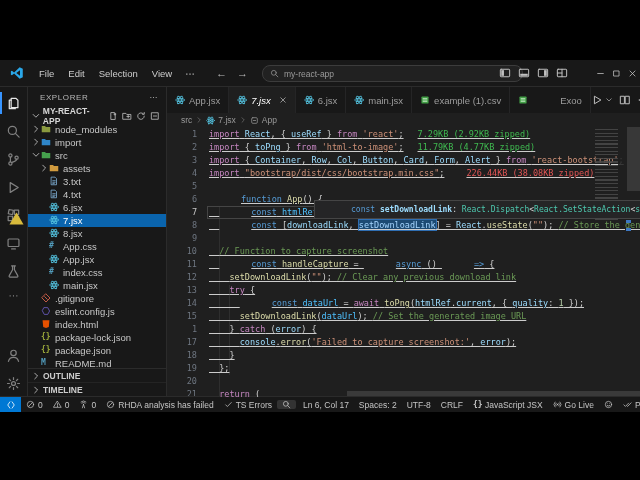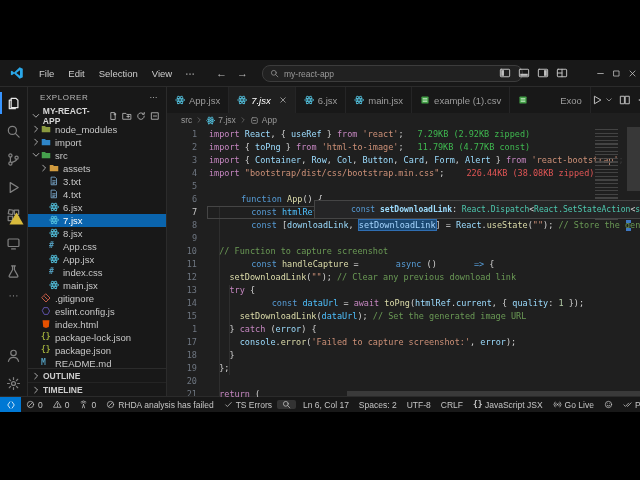--- a/index.html
+++ b/index.html
@@ -69,21 +69,21 @@
   .tabactions .dd{width:8px;height:8px;margin-left:-4px;}
   .breadcrumb{height:14px;display:flex;align-items:center;font-size:8.5px;color:#9a9a9a;padding-left:14px;gap:3px;background:#1f1f1f;}
   .breadcrumb .icon{width:9px;height:9px;}
   .breadcrumb .chev{width:8px;height:8px;color:#7a7a7a;}
 
   .codearea{position:relative;flex:1;overflow:hidden;font-family:"DejaVu Sans Mono",monospace;font-size:8.5px;}
   .codelines{position:absolute;inset:0;padding-top:1px;}
   .cl{height:13px;line-height:13px;display:flex;white-space:pre;position:relative;}
   .ln{width:30px;flex:0 0 30px;text-align:right;padding-right:12px;color:#6e7681;}
   .cl.cur .ln{color:#c6c6c6;}
-  .ct{position:relative;z-index:1;}
+  .ct{position:relative;z-index:1;text-decoration:underline;}
   .curbox{position:absolute;left:40px;width:433px;height:13px;top:79px;border:1px solid #454545;box-sizing:border-box;z-index:0;}
   .t-k{color:#569cd6;margin-left:32px;} .t-c{color:#c586c0;} .t-s{color:#ce9178;} .t-m{color:#6a9955;}
   .t-f{color:#dcdcaa;} .t-v{color:#9cdcfe;} .t-b{color:#4fc1ff;} .t-t{color:#4ec9b0;}
   .t-p{color:#d4d4d4;} .t-n{color:#b5cea8;}
   .t-ga{color:#3fb950;margin-left:14px;} .t-ra{color:#e05555;margin-left:22px;}
   .t-w{color:#a6d6ff;background:#1c4a73;box-shadow:0 0 0 1px #2f6eb2;}
   .t-vb{color:#9cdcfe;font-weight:bold;}
   .guide{position:absolute;width:1px;background:#2e2e2e;z-index:0;}
 
   .tooltip{position:absolute;left:147px;top:73px;width:330px;height:15px;line-height:15px;
@@ -667,21 +667,21 @@
               </svg>
             </span>
             <span>App</span>
           </div>
         <div class="codearea">
           <div class="guide" style="left:52px;top:79px;height:247px"></div>
           <div class="guide" style="left:62px;top:158px;height:90px"></div>
           <div class="curbox"></div>
           <div class="codelines" id="codeLines">
               <div class="cl"><span class="ln">1</span><span class="ct"><span class="t-c">import</span><span class="t-p"> </span><span class="t-v">React</span><span class="t-p">, { </span><span class="t-v">useRef</span><span class="t-p"> } </span><span class="t-c">from</span><span class="t-p"> </span><span class="t-s">'react'</span><span class="t-p">;</span><span class="t-ga">7.29KB (2.92KB zipped)</span></span></div>
-              <div class="cl"><span class="ln">2</span><span class="ct"><span class="t-c">import</span><span class="t-p"> { </span><span class="t-v">toPng</span><span class="t-p"> } </span><span class="t-c">from</span><span class="t-p"> </span><span class="t-s">'html-to-image'</span><span class="t-p">;</span><span class="t-ga">11.79KB (4.77KB const)</span></span></div>
+              <div class="cl"><span class="ln">2</span><span class="ct"><span class="t-c">import</span><span class="t-p"> { </span><span class="t-v">toPng</span><span class="t-p"> } </span><span class="t-c">from</span><span class="t-p"> </span><span class="t-s">'html-to-image'</span><span class="t-p">;</span><span class="t-ga">11.79KB (4.77KB zipped)</span></span></div>
               <div class="cl"><span class="ln">3</span><span class="ct"><span class="t-c">import</span><span class="t-p"> { </span><span class="t-v">Container</span><span class="t-p">, </span><span class="t-v">Row</span><span class="t-p">, </span><span class="t-v">Col</span><span class="t-p">, </span><span class="t-v">Button</span><span class="t-p">, </span><span class="t-v">Card</span><span class="t-p">, </span><span class="t-v">Form</span><span class="t-p">, </span><span class="t-v">Alert</span><span class="t-p"> } </span><span class="t-c">from</span><span class="t-p"> </span><span class="t-s">'react-bootstrap'</span><span class="t-p">;</span></span></div>
               <div class="cl"><span class="ln">4</span><span class="ct"><span class="t-c">import</span><span class="t-p"> </span><span class="t-s">"bootstrap/dist/css/bootstrap.min.css"</span><span class="t-p">;</span><span class="t-ra">226.44KB (38.08KB zipped)</span></span></div>
               <div class="cl"><span class="ln">5</span><span class="ct"></span></div>
               <div class="cl"><span class="ln">6</span><span class="ct"><span class="t-k">function</span><span class="t-p"> </span><span class="t-f">App</span><span class="t-p">() {</span></span></div>
               <div class="cl cur"><span class="ln">7</span><span class="ct"><span class="t-p">  </span><span class="t-k">const</span><span class="t-p"> </span><span class="t-b">htmlRef</span><span class="t-p"> = </span><span class="t-f">useR</span></span></div>
               <div class="cl"><span class="ln">8</span><span class="ct"><span class="t-p">  </span><span class="t-k">const</span><span class="t-p"> [</span><span class="t-v">downloadLink</span><span class="t-p">, </span><span class="t-w">setDownloadLink</span><span class="t-p">] = </span><span class="t-v">React</span><span class="t-p">.</span><span class="t-f">useState</span><span class="t-p">(</span><span class="t-s">""</span><span class="t-p">); </span><span class="t-m">// Store the generated</span></span></div>
               <div class="cl"><span class="ln">9</span><span class="ct"></span></div>
               <div class="cl"><span class="ln">10</span><span class="ct"><span class="t-p">  </span><span class="t-m">// Function to capture screenshot</span></span></div>
               <div class="cl"><span class="ln">11</span><span class="ct"><span class="t-p">  </span><span class="t-k">const</span><span class="t-p"> </span><span class="t-f">handleCapture</span><span class="t-p"> = </span><span class="t-k">async</span><span class="t-p"> () </span><span class="t-k">=&gt;</span><span class="t-p"> {</span></span></div>
               <div class="cl"><span class="ln">12</span><span class="ct"><span class="t-p">    </span><span class="t-f">setDownloadLink</span><span class="t-p">(</span><span class="t-s">""</span><span class="t-p">); </span><span class="t-m">// Clear any previous download link</span></span></div>

